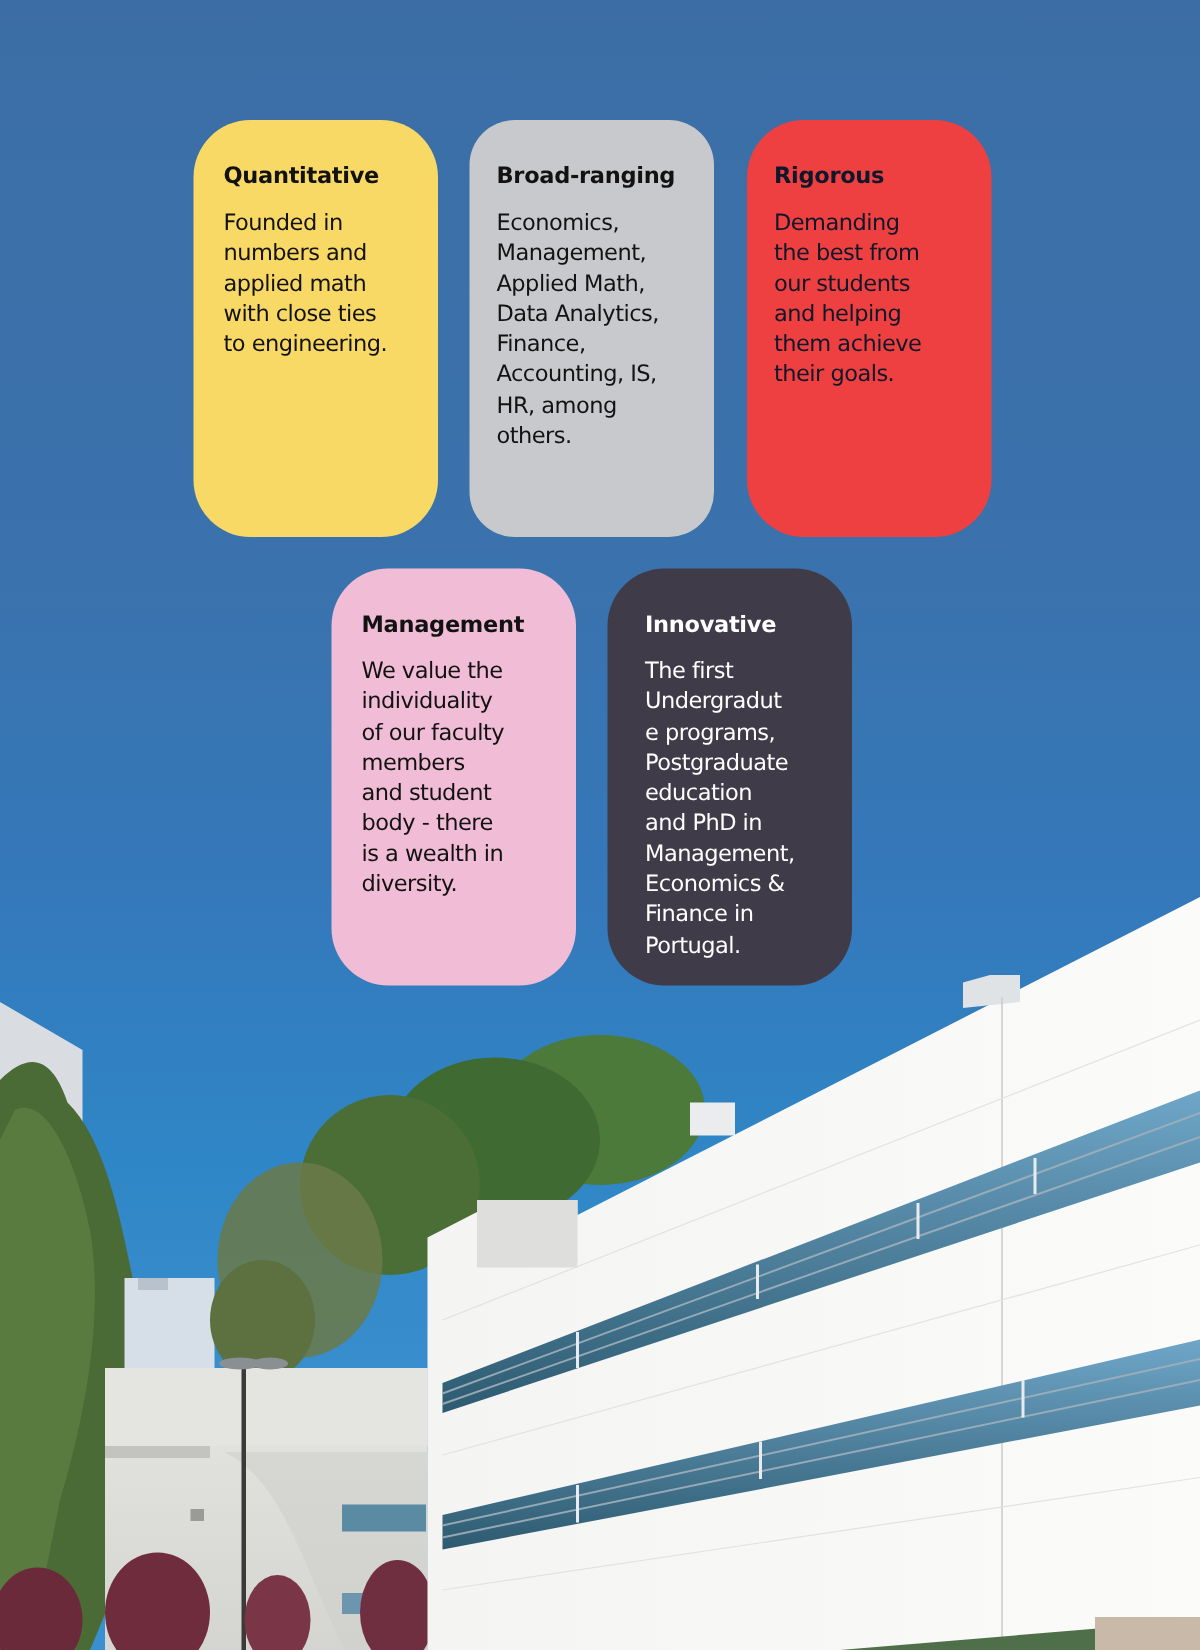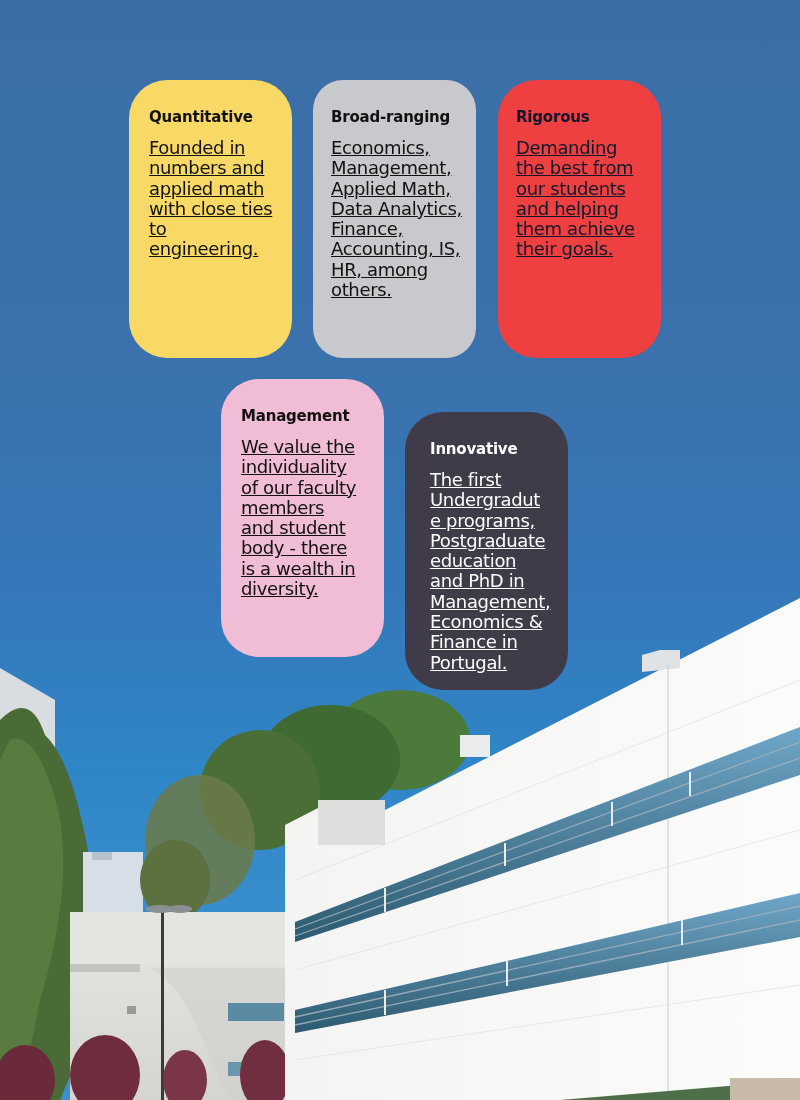--- a/index.html
+++ b/index.html
@@ -23,25 +23,24 @@
       font-family: "DejaVu Sans", sans-serif;
       font-weight: bold;
       font-size: 15px;
       letter-spacing: -0.2px;
       line-height: 18px;
       margin-bottom: 12px;
       white-space: nowrap;
     }
     .card-body {
       font-family: "DejaVu Sans", sans-serif;
-      font-size: 18px;
+      font-size: 15px;
       line-height: 20.3px;
       letter-spacing: -0.35px;
       white-space: pre-line;
-      text-decoration: underline;
     }
   </style>
 </head>
 <body>
 
 <div class="scene">
   <svg width="800" height="1100" viewBox="0 0 800 1100">
     <defs>
       <linearGradient id="wallL" x1="0" x2="0" y1="0" y2="1">
         <stop offset="0" stop-color="#e6e6e3"></stop>
@@ -167,21 +166,21 @@
   <div class="card-body">We value the
 individuality
 of our faculty
 members
 and student
 body - there
 is a wealth in
 diversity.</div>
 </div>
 
-<div class="card" style="left:405px; top:379px; background:#3f3b48; color:#ffffff; padding-left:25px;margin-top:33px;">
+<div class="card" style="left:405px; top:379px; background:#3f3b48; color:#ffffff; padding-left:25px;">
   <div class="card-title">Innovative</div>
   <div class="card-body">The first
 Undergradut
 e programs,
 Postgraduate
 education
 and PhD in
 Management,
 Economics &amp;
 Finance in

